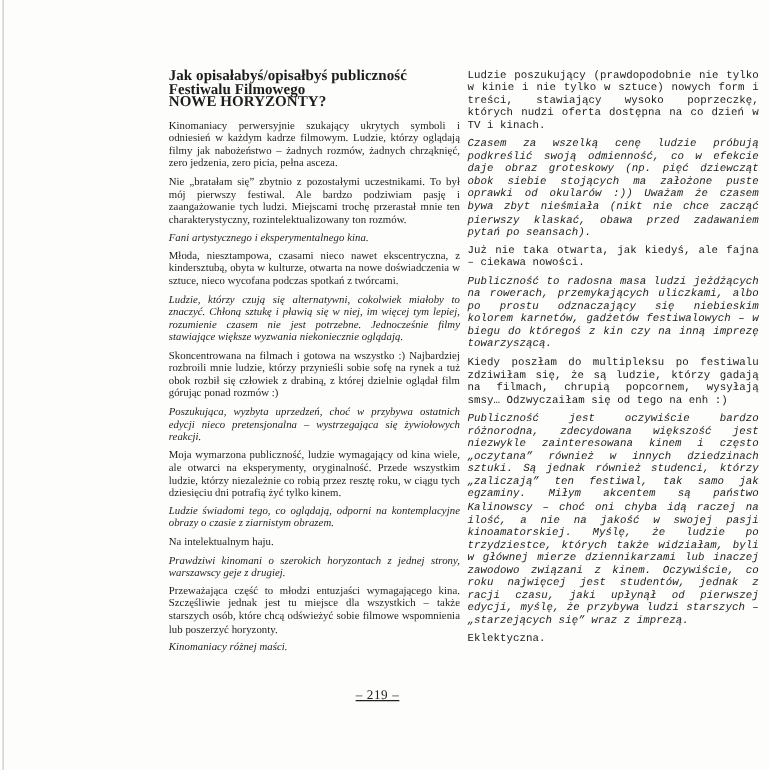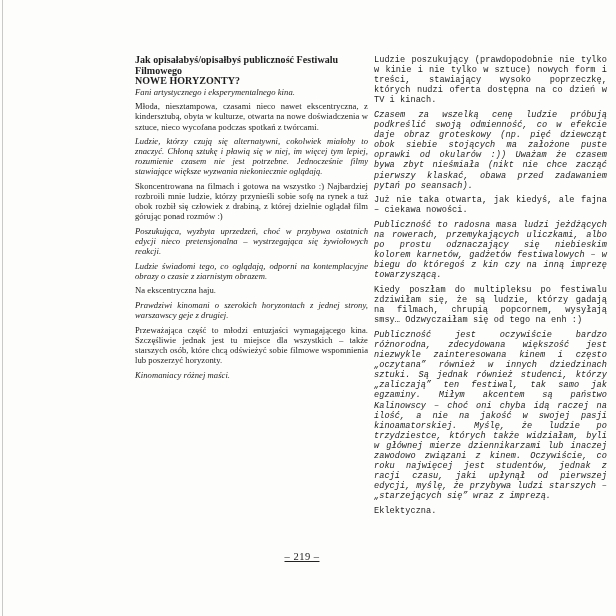--- a/index.html
+++ b/index.html
@@ -35,24 +35,24 @@
     top: 55px;
     width: 233px;
     font-size: 8.6px;
     line-height: 10.1px;
     text-align: justify;
     letter-spacing: 0.05px;
   }
   .col-left  { left: 135px; }
   .col-right { left: 374px; font-family: Liberation Mono, monospace; }
   .heading {
-    font-size: 10px;
+    font-size: 12px;
     font-weight: bold;
     line-height: 10.6px;
-    margin: 0 0 0 0;
+    margin: 0 0 8px 0;
     text-align: left;
   }
   p.para {
     margin: 0 0 4.5px 0;
   }
   p.para.it {
     font-style: italic;
   }
   .page-number {
     position: absolute;
@@ -72,27 +72,30 @@
 
 <div class="page">
 
   <div class="scan-edge"></div>
 
   <div class="col col-left">
     <h1 class="heading">
       <span>Jak opisałabyś/opisałbyś publiczność Festiwalu Filmowego</span><br>
       <span>NOWE HORYZONTY?</span>
     </h1>
+    <p class="para">Kinomaniacy perwersyjnie szukający ukrytych symboli i odniesień w każdym kadrze filmowym. Ludzie, którzy oglądają filmy jak nabożeństwo – żadnych rozmów, żadnych chrząknięć, zero jedzenia, zero picia, pełna asceza.</p>
+    <p class="para">Nie „bratałam się” zbytnio z pozostałymi uczestnikami. To był mój pierwszy festiwal. Ale bardzo podziwiam pasję i zaangażowanie tych ludzi. Miejscami trochę przerastał mnie ten charakterystyczny, rozintelektualizowany ton rozmów.</p>
     <p class="para it">Fani artystycznego i eksperymentalnego kina.</p>
     <p class="para">Młoda, niesztampowa, czasami nieco nawet ekscentryczna, z kindersztubą, obyta w kulturze, otwarta na nowe doświadczenia w sztuce, nieco wycofana podczas spotkań z twórcami.</p>
     <p class="para it">Ludzie, którzy czują się alternatywni, cokolwiek miałoby to znaczyć. Chłoną sztukę i pławią się w niej, im więcej tym lepiej, rozumienie czasem nie jest potrzebne. Jednocześnie filmy stawiające większe wyzwania niekoniecznie oglądają.</p>
     <p class="para">Skoncentrowana na filmach i gotowa na wszystko :) Najbardziej rozbroili mnie ludzie, którzy przynieśli sobie sofę na rynek a tuż obok rozbił się człowiek z drabiną, z której dzielnie oglądał film górując ponad rozmów :)</p>
     <p class="para it">Poszukująca, wyzbyta uprzedzeń, choć w przybywa ostatnich edycji nieco pretensjonalna – wystrzegająca się żywiołowych reakcji.</p>
+    <p class="para">Moja wymarzona publiczność, ludzie wymagający od kina wiele, ale otwarci na eksperymenty, oryginalność. Przede wszystkim ludzie, którzy niezależnie co robią przez resztę roku, w ciągu tych dziesięciu dni potrafią żyć tylko kinem.</p>
     <p class="para it">Ludzie świadomi tego, co oglądają, odporni na kontemplacyjne obrazy o czasie z ziarnistym obrazem.</p>
-    <p class="para">Na ekscentryczna haju.</p>
+    <p class="para">Na intelektualnym haju.</p>
     <p class="para it">Prawdziwi kinomani o szerokich horyzontach z jednej strony, warszawscy geje z drugiej.</p>
     <p class="para">Przeważająca część to młodzi entuzjaści wymagającego kina. Szczęśliwie jednak jest tu miejsce dla wszystkich – także starszych osób, które chcą odświeżyć sobie filmowe wspomnienia lub poszerzyć horyzonty.</p>
     <p class="para it">Kinomaniacy różnej maści.</p>
   </div>
 
   <div class="col col-right">
     <p class="para">Ludzie poszukujący (prawdopodobnie nie tylko w kinie i nie tylko w sztuce) nowych form i treści, stawiający wysoko poprzeczkę, których nudzi oferta dostępna na co dzień w TV i kinach.</p>
     <p class="para it">Czasem za wszelką cenę ludzie próbują podkreślić swoją odmienność, co w efekcie daje obraz groteskowy (np. pięć dziewcząt obok siebie stojących ma założone puste oprawki od okularów :)) Uważam że czasem bywa zbyt nieśmiała (nikt nie chce zacząć pierwszy klaskać, obawa przed zadawaniem pytań po seansach).</p>
     <p class="para">Już nie taka otwarta, jak kiedyś, ale fajna – ciekawa nowości.</p>
     <p class="para it">Publiczność to radosna masa ludzi jeżdżących na rowerach, przemykających uliczkami, albo po prostu odznaczający się niebieskim kolorem karnetów, gadżetów festiwalowych – w biegu do któregoś z kin czy na inną imprezę towarzyszącą.</p>

